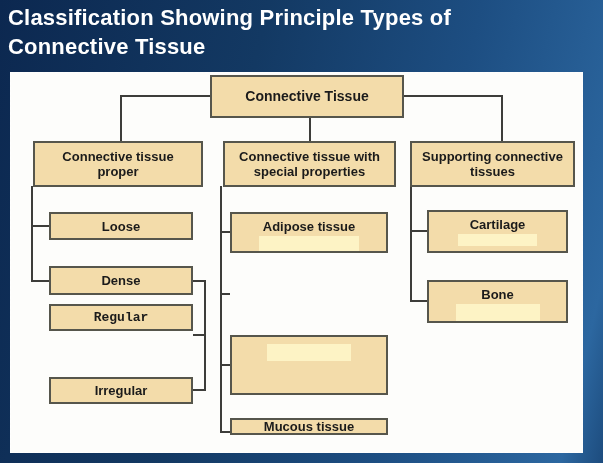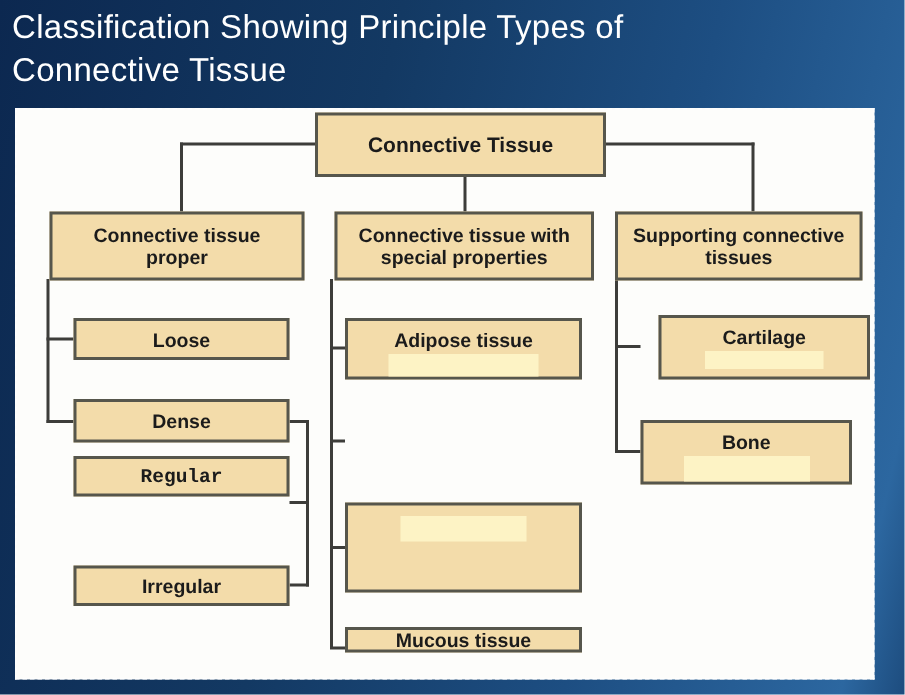--- a/index.html
+++ b/index.html
@@ -3,21 +3,21 @@
 <meta charset="utf-8">
 <style>
   html,body{margin:0;padding:0;}
   body{width:603px;height:463px;font-family:"Liberation Sans",sans-serif;}
   .slide{
     position:relative;width:603px;height:463px;overflow:hidden;
     background:linear-gradient(103deg,#0c2850 0%,#133963 38%,#1d4e82 68%,#2c67a0 94%,#1d4c7e 100%);
   }
   .slide-title{
     position:absolute;left:8px;top:3px;width:560px;
-    color:#ffffff;font-size:22px;line-height:29px;font-weight:400;
+    color:#ffffff;font-size:22px;line-height:29px;font-weight:700;
     white-space:pre-line;letter-spacing:.2px;
   }
   .panel{
     position:absolute;left:10px;top:72px;width:573px;height:381px;
     background:#fdfdfb;border:1px dashed #ffffff;box-sizing:border-box;
   }
   .node{
     position:absolute;box-sizing:border-box;
     background:#f3dcaa;border:2px solid #56564c;
     color:#1b1b1b;font-weight:bold;font-size:13px;line-height:15px;
@@ -88,21 +88,21 @@
 
   <div class="node" style="left:49px;top:377px;width:144px;height:27px;">Irregular</div>
 
 
   <div class="node toppad" style="left:230px;top:335px;width:158px;height:60px;">
     <span class="patch" style="width:84px;height:17px;"></span>
   </div>
 
   <div class="node" style="left:230px;top:418px;width:158px;height:17px;">Mucous tissue</div>
 
-  <div class="node toppad" style="left:427px;top:210px;width:141px;height:43px;margin-left:12px;">
+  <div class="node toppad" style="left:427px;top:210px;width:141px;height:43px;">
     <span>Cartilage</span>
     <span class="patch" style="width:79px;height:12px;"></span>
   </div>
 
   <div class="node toppad" style="left:427px;top:280px;width:141px;height:43px;justify-content:flex-end;">
     <span>Bone</span>
     <span class="patch" style="width:84px;height:17px;"></span>
   </div>
 
 </div>

